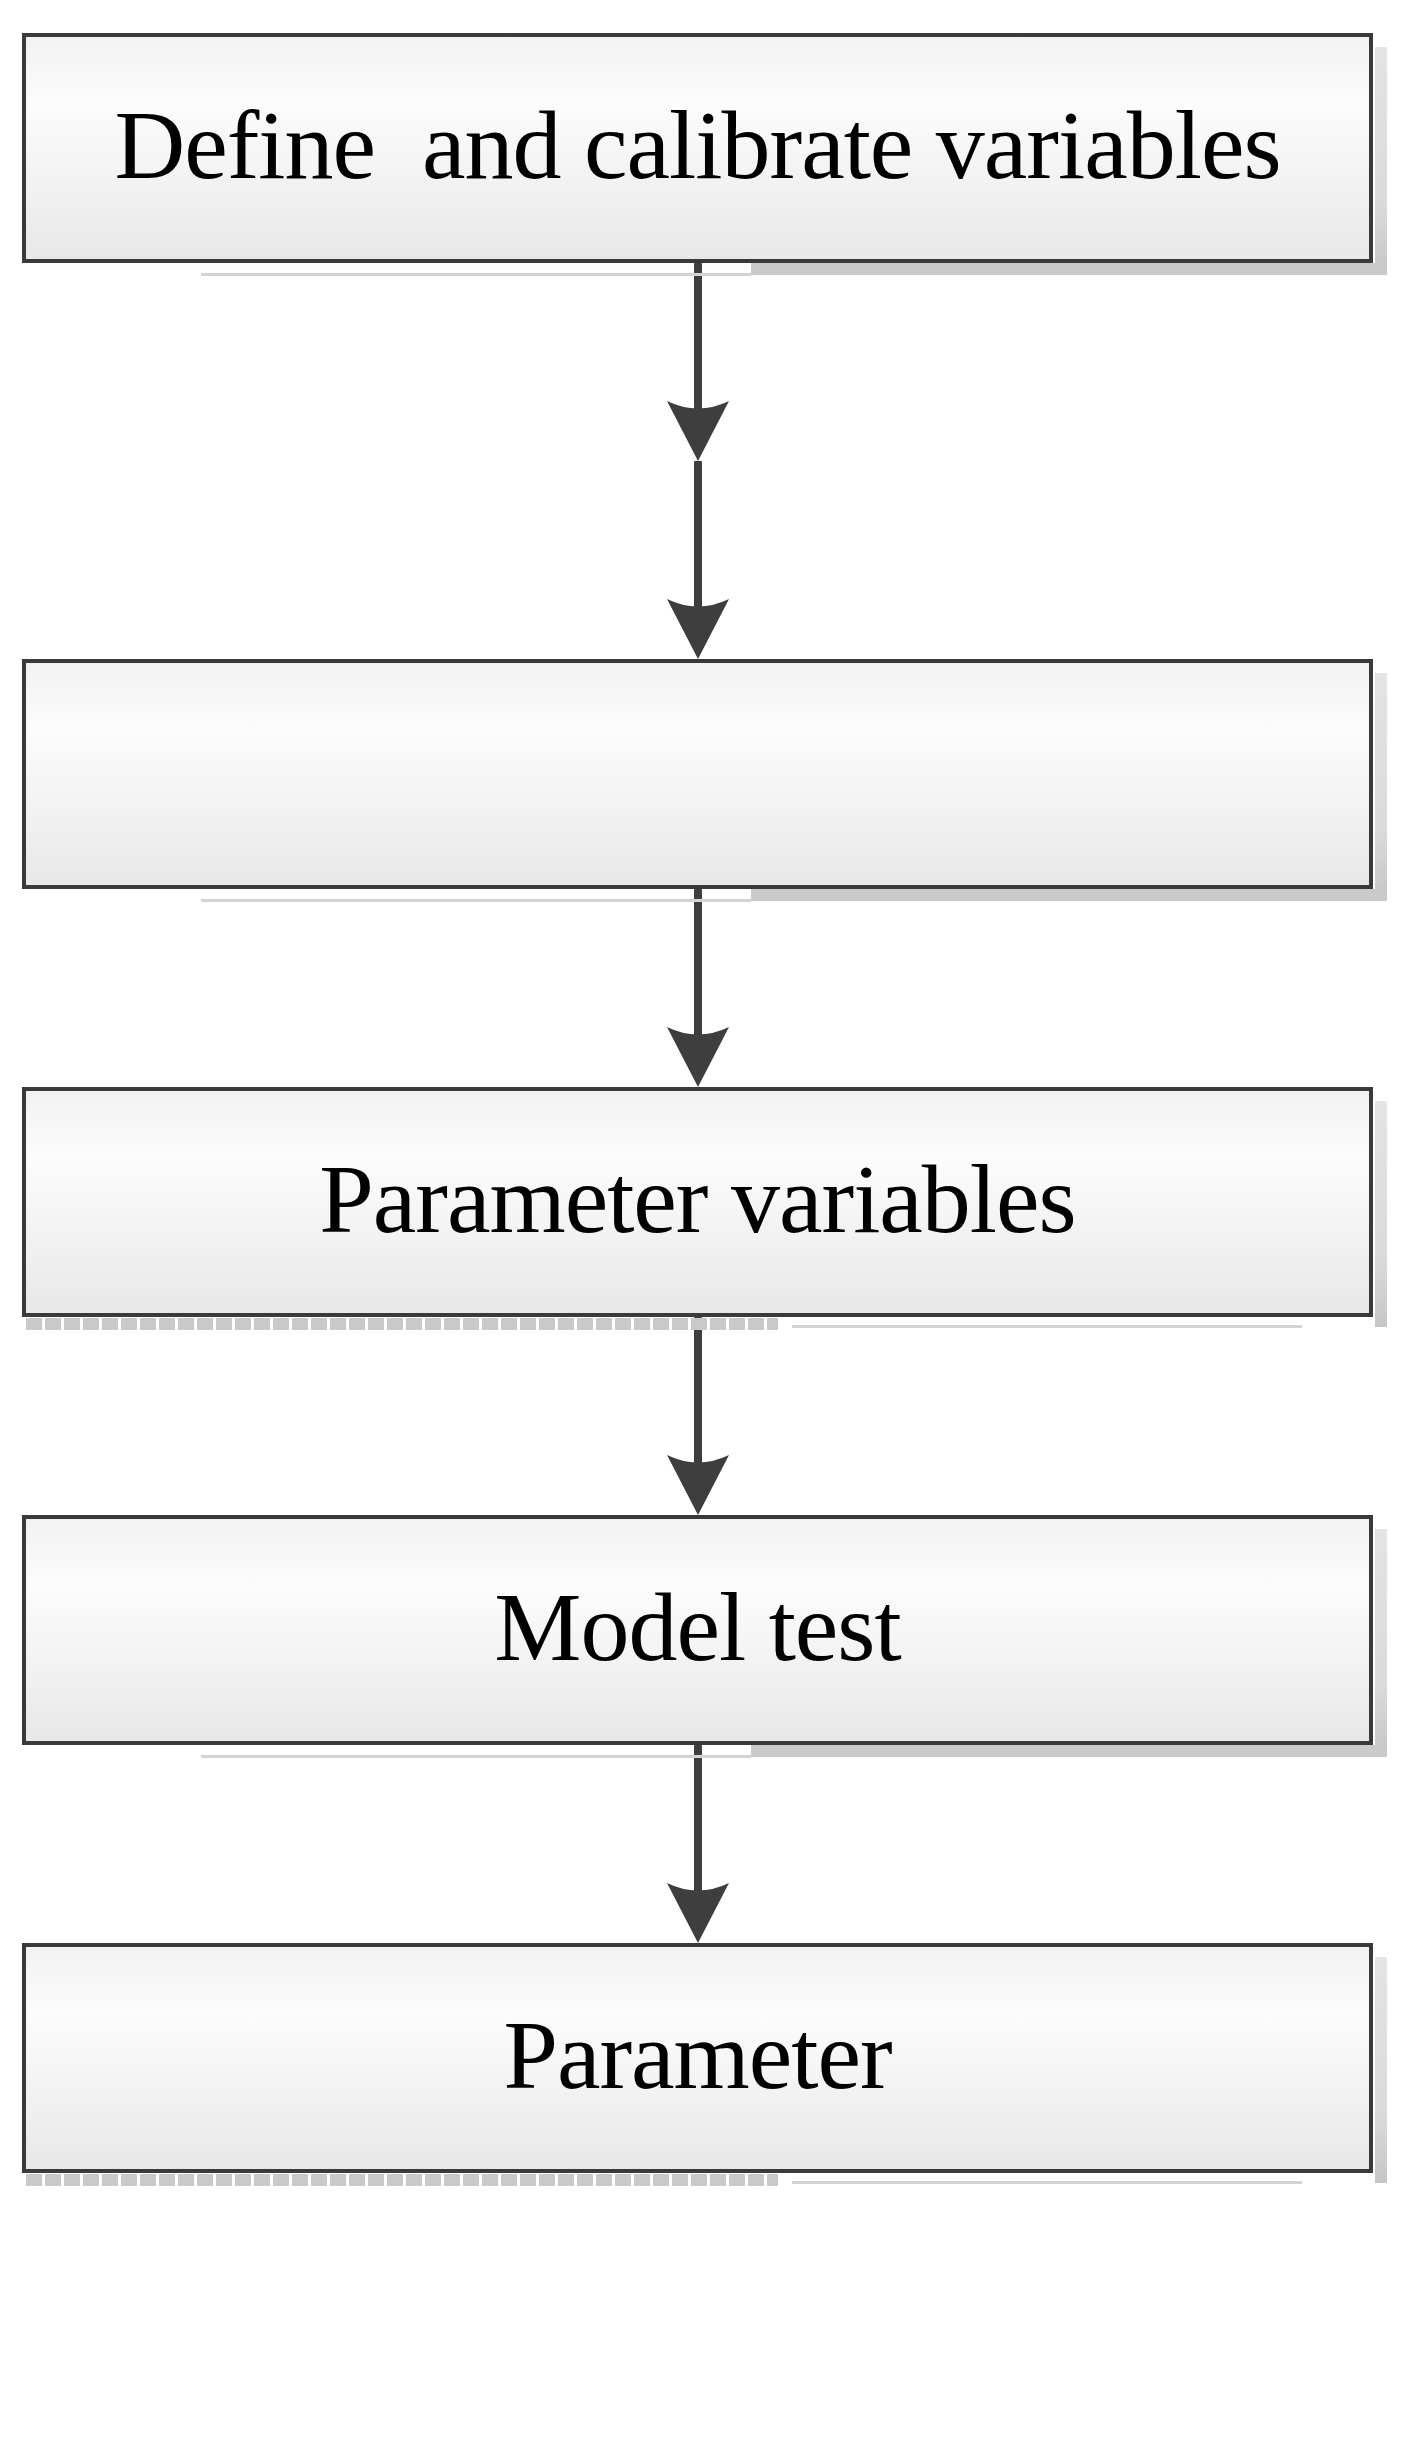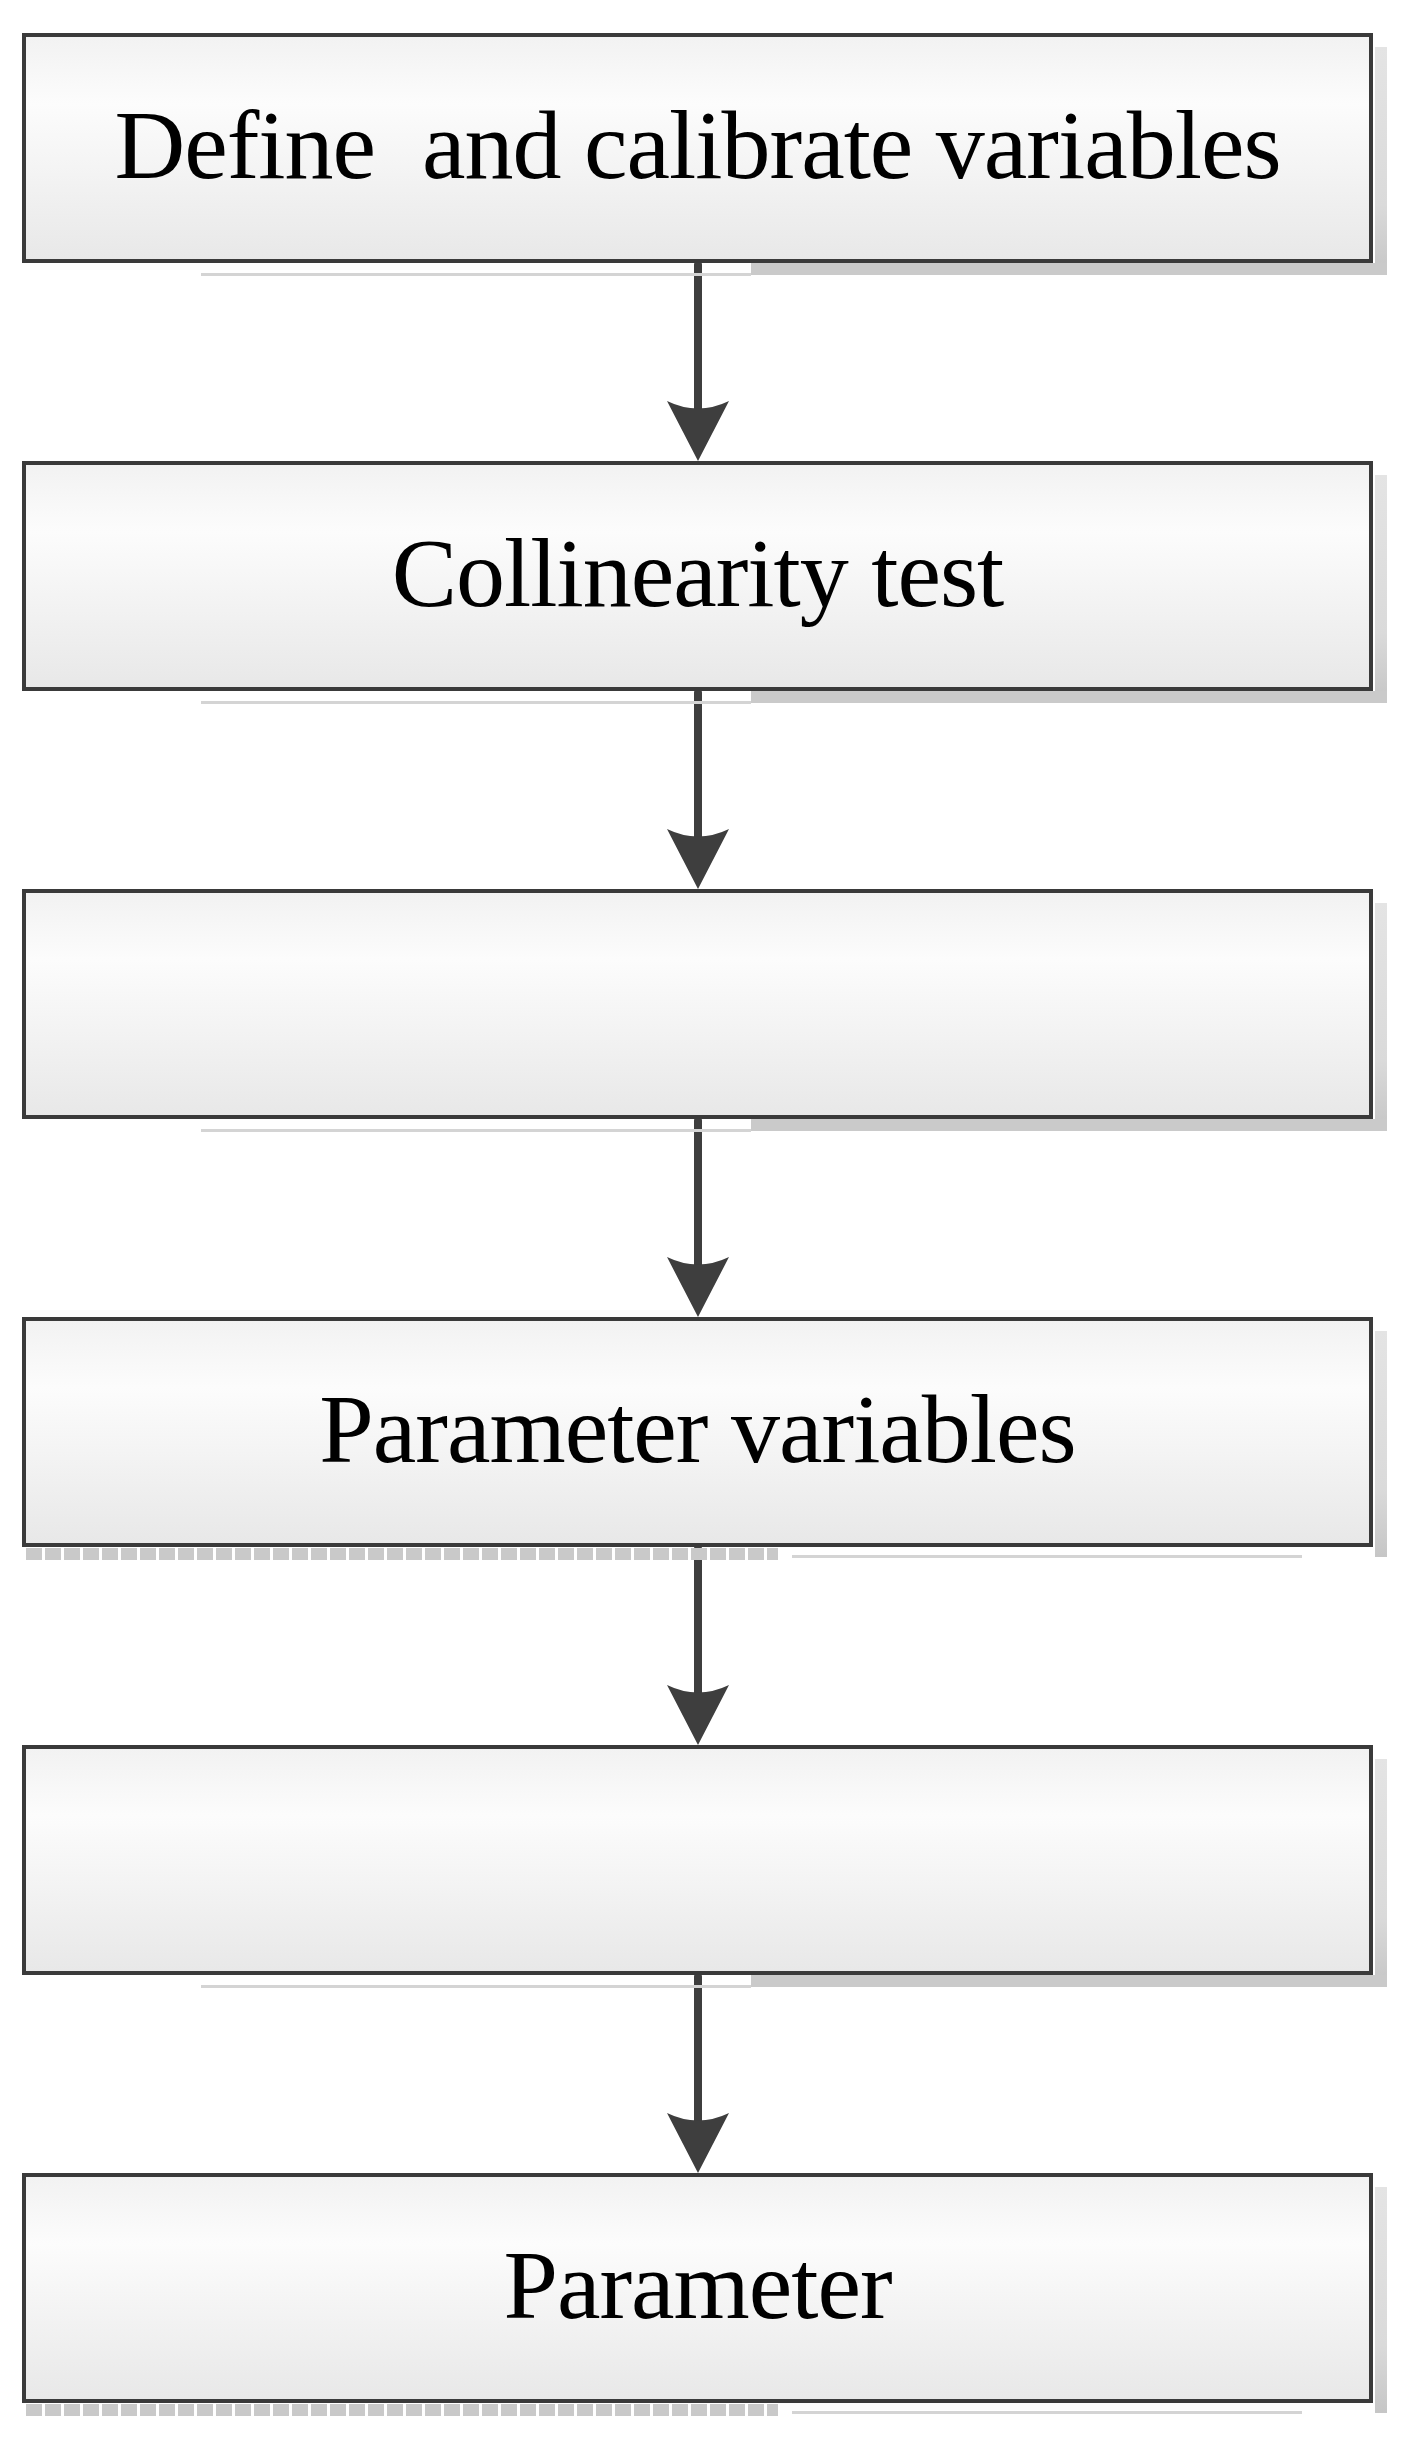--- a/index.html
+++ b/index.html
@@ -81,26 +81,20 @@
       <span class="sh sh-bar"></span>
       <span class="sh sh-line"></span>
       <span class="step-label">Define&nbsp; and calibrate variables</span>
     </div>
 
     <svg class="connector" width="70" height="198" viewBox="0 0 70 198" aria-hidden="true">
       <line x1="35" y1="2" x2="35" y2="146" stroke="#3e3e3e" stroke-width="8" stroke-linecap="round"></line>
       <path d="M 4 138 Q 35 153 66 138 L 35 198 Z" fill="#3e3e3e"></path>
     </svg>
 
-    <div class="step">
-      <span class="sh sh-right"></span>
-      <span class="sh sh-bar"></span>
-      <span class="sh sh-line"></span>
-      <span class="step-label">Collinearity test</span>
-    </div>
 
     <svg class="connector" width="70" height="198" viewBox="0 0 70 198" aria-hidden="true">
       <line x1="35" y1="2" x2="35" y2="146" stroke="#3e3e3e" stroke-width="8" stroke-linecap="round"></line>
       <path d="M 4 138 Q 35 153 66 138 L 35 198 Z" fill="#3e3e3e"></path>
     </svg>
 
     <div class="step">
       <span class="sh sh-right"></span>
       <span class="sh sh-bar"></span>
       <span class="sh sh-line"></span>
@@ -120,20 +114,21 @@
 
     <svg class="connector" width="70" height="198" viewBox="0 0 70 198" aria-hidden="true">
       <line x1="35" y1="2" x2="35" y2="146" stroke="#3e3e3e" stroke-width="8" stroke-linecap="round"></line>
       <path d="M 4 138 Q 35 153 66 138 L 35 198 Z" fill="#3e3e3e"></path>
     </svg>
 
     <div class="step">
       <span class="sh sh-right"></span>
       <span class="sh sh-bar"></span>
       <span class="sh sh-line"></span>
+      <span class="step-label">Model test</span>
     </div>
 
     <svg class="connector" width="70" height="198" viewBox="0 0 70 198" aria-hidden="true">
       <line x1="35" y1="2" x2="35" y2="146" stroke="#3e3e3e" stroke-width="8" stroke-linecap="round"></line>
       <path d="M 4 138 Q 35 153 66 138 L 35 198 Z" fill="#3e3e3e"></path>
     </svg>
 
     <div class="step variant-b">
       <span class="sh sh-right"></span>
       <span class="sh sh-bar"></span>

